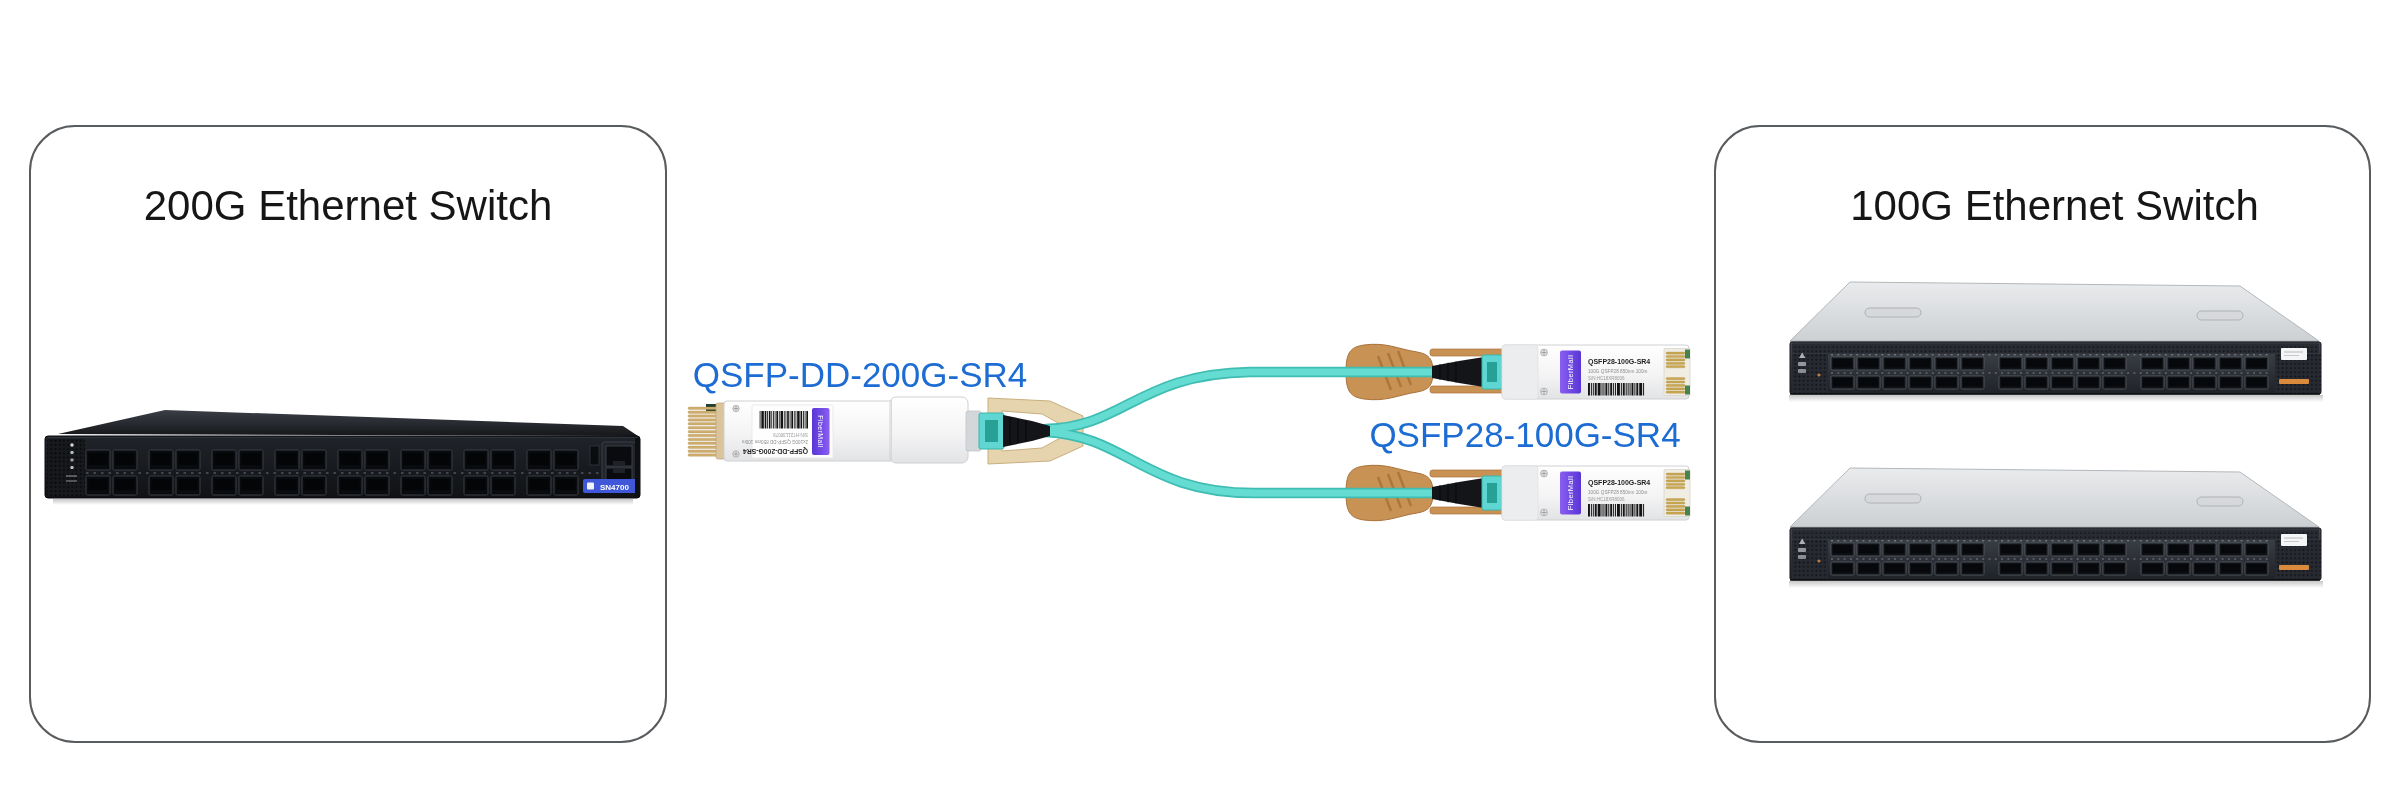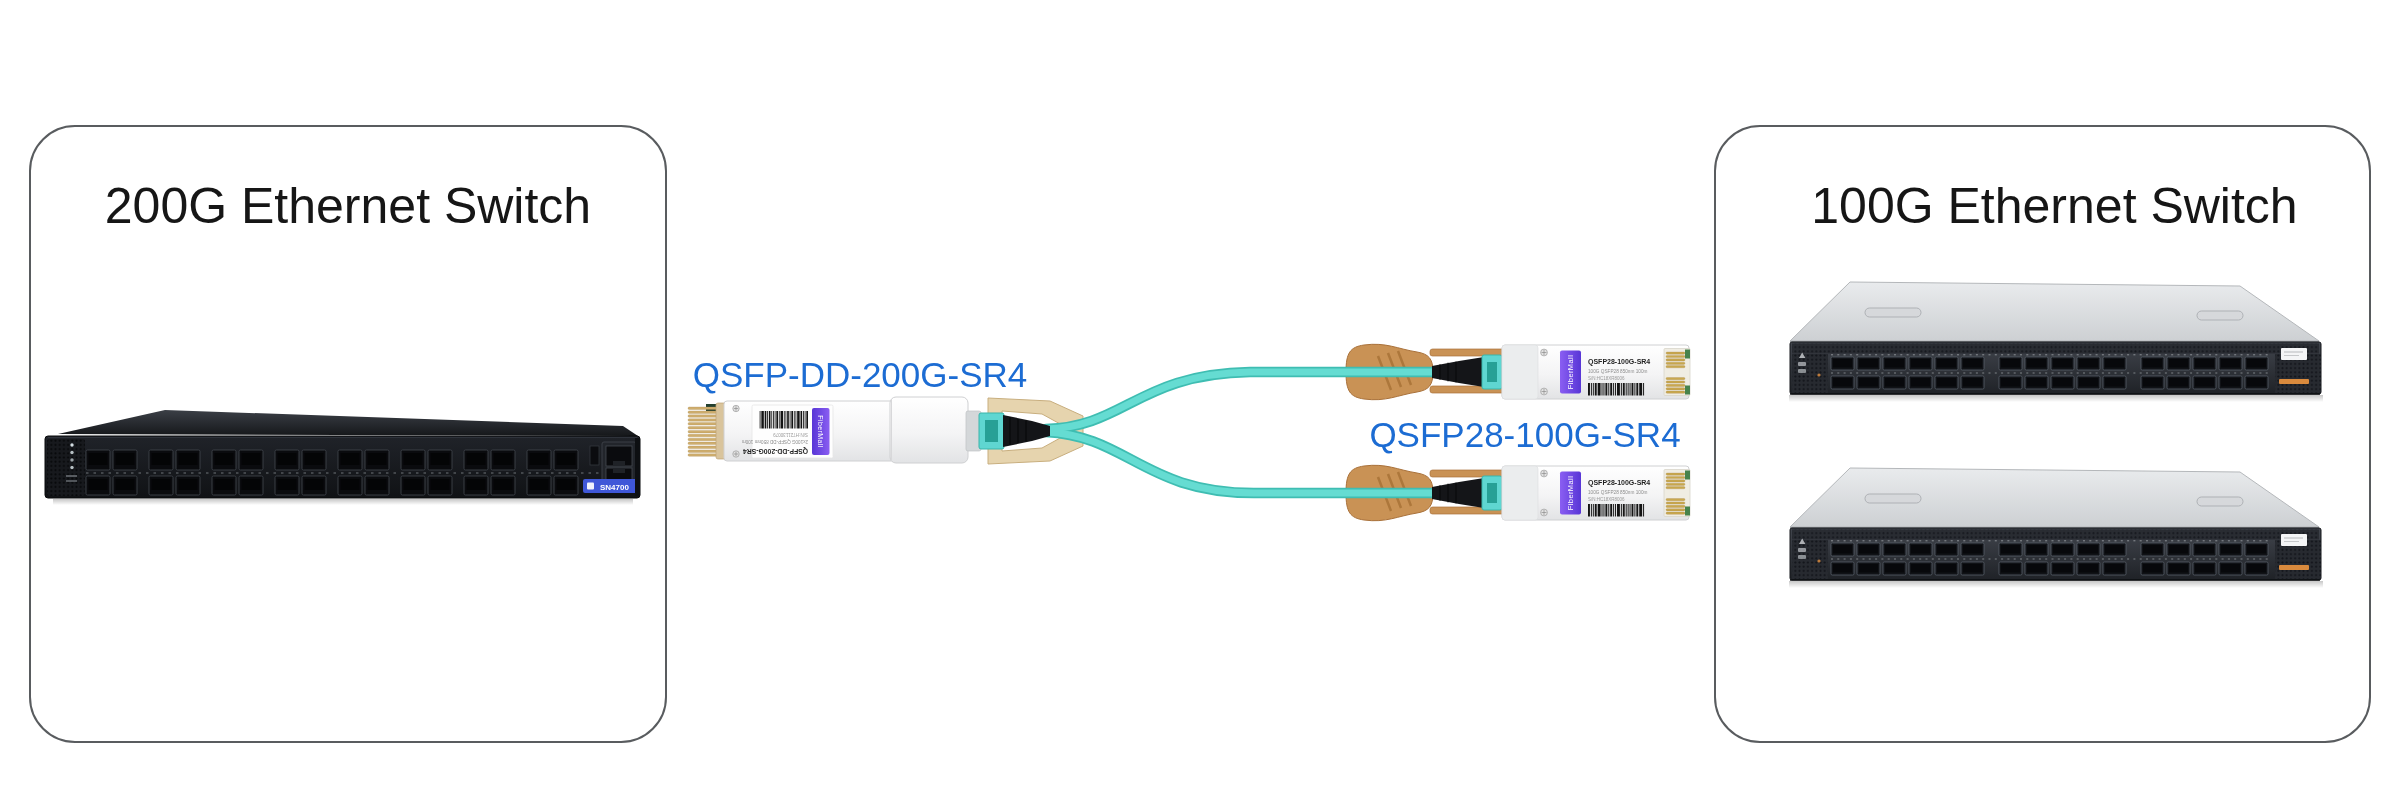--- a/index.html
+++ b/index.html
@@ -7,21 +7,21 @@
     width:2400px;height:800px;position:relative;background:#ffffff;
     font-family:"Liberation Sans",sans-serif;overflow:hidden;
   }
   .panel{
     position:absolute;top:125px;height:618px;background:#ffffff;
     border:2px solid #595c5f;border-radius:46px;box-sizing:border-box;
   }
   #left-panel{left:29px;width:638px;}
   #right-panel{left:1714px;width:657px;}
   .panel-title{
-    position:absolute;top:183px;font-size:50px;line-height:46px;color:#161616;
+    position:absolute;top:183px;font-size:42px;line-height:46px;color:#161616;
     text-align:center;white-space:nowrap;
   }
   #title-200g{left:29px;width:638px;}
   #title-100g{left:1726px;width:657px;}
   .callout{
     position:absolute;font-size:35px;line-height:38px;color:#1c6cd3;
     text-align:center;width:500px;white-space:nowrap;
   }
   #callout-dd{left:610px;top:356px;}
   #callout-28{left:1275px;top:416px;}

